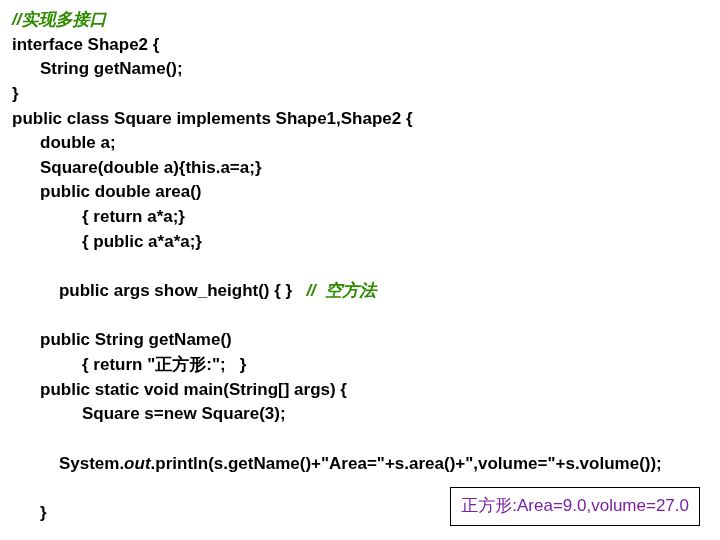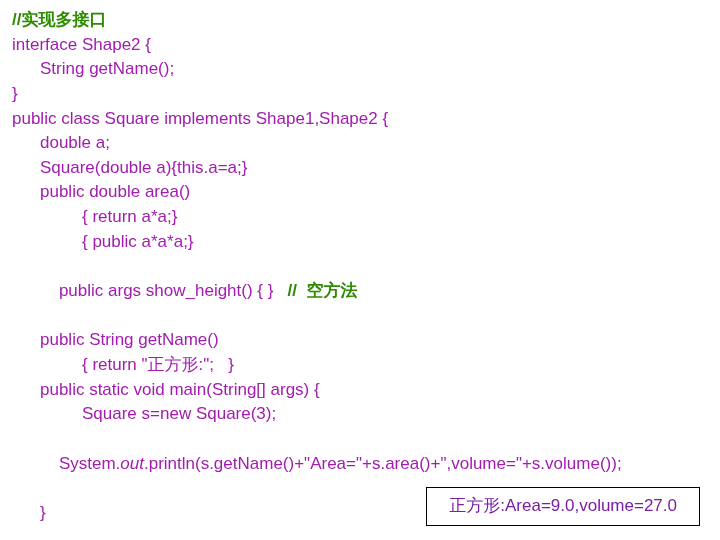--- a/index.html
+++ b/index.html
@@ -8,32 +8,32 @@
     width: 720px;
     height: 540px;
     box-sizing: border-box;
     font-family: Arial, "Microsoft YaHei", sans-serif;
     font-size: 17px;
     line-height: 1.45;
     color: #1f2a6b;
     background: #ffffff;
     position: relative;
   }
-  .comment { color: #2e8b00; font-weight: bold; }
-  .kw      { color: #a21caf; }
+  .comment { color: #2e8b00; font-weight: bold; font-style: italic; }
+  .kw      { color: #000000; font-weight: bold; }
   .indent1 { padding-left: 28px; }
   .indent2 { padding-left: 70px; }
   .italic  { font-style: italic; }
   .output-box {
     position: absolute;
     right: 20px;
     bottom: 14px;
     border: 1px solid #000;
     background: #fff;
-    padding: 6px 22px;
+    padding: 6px 10px;
     font-size: 17px;
     color: #7a1fa2;
   }
   .line { white-space: pre; }
 </style>
 </head>
 <body>
 
 <div>
   <div class="line comment">//实现多接口</div>

